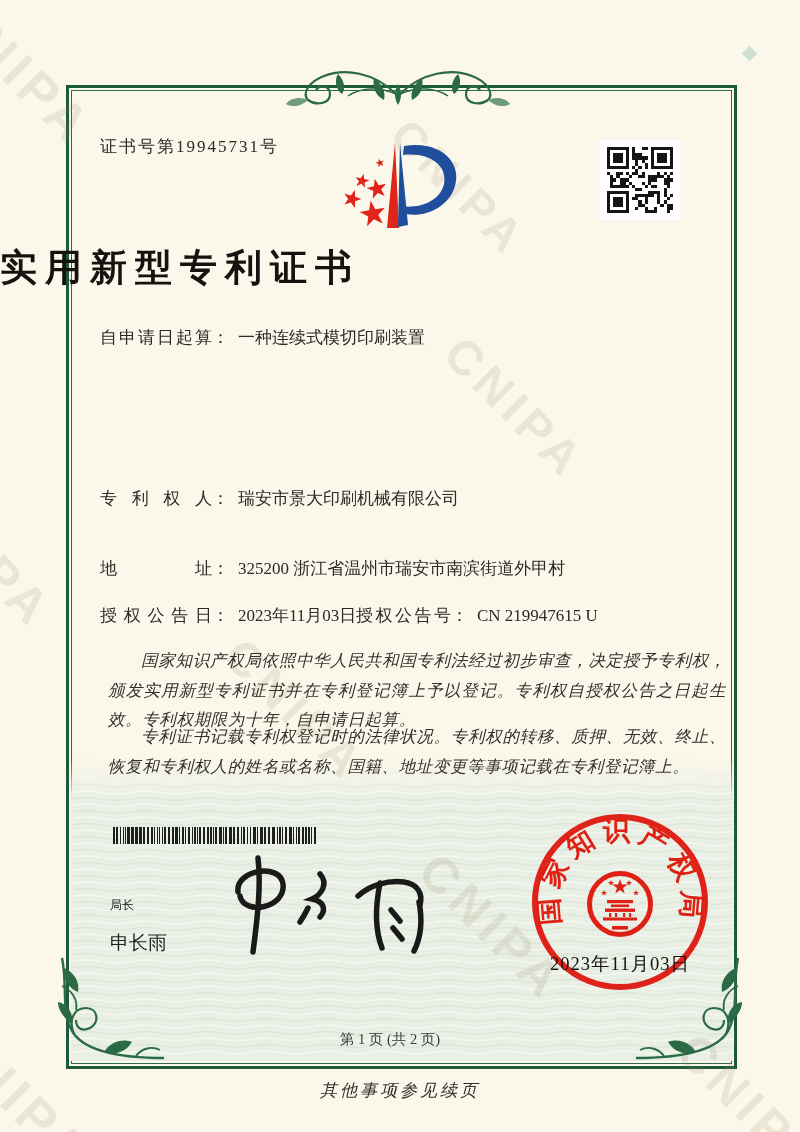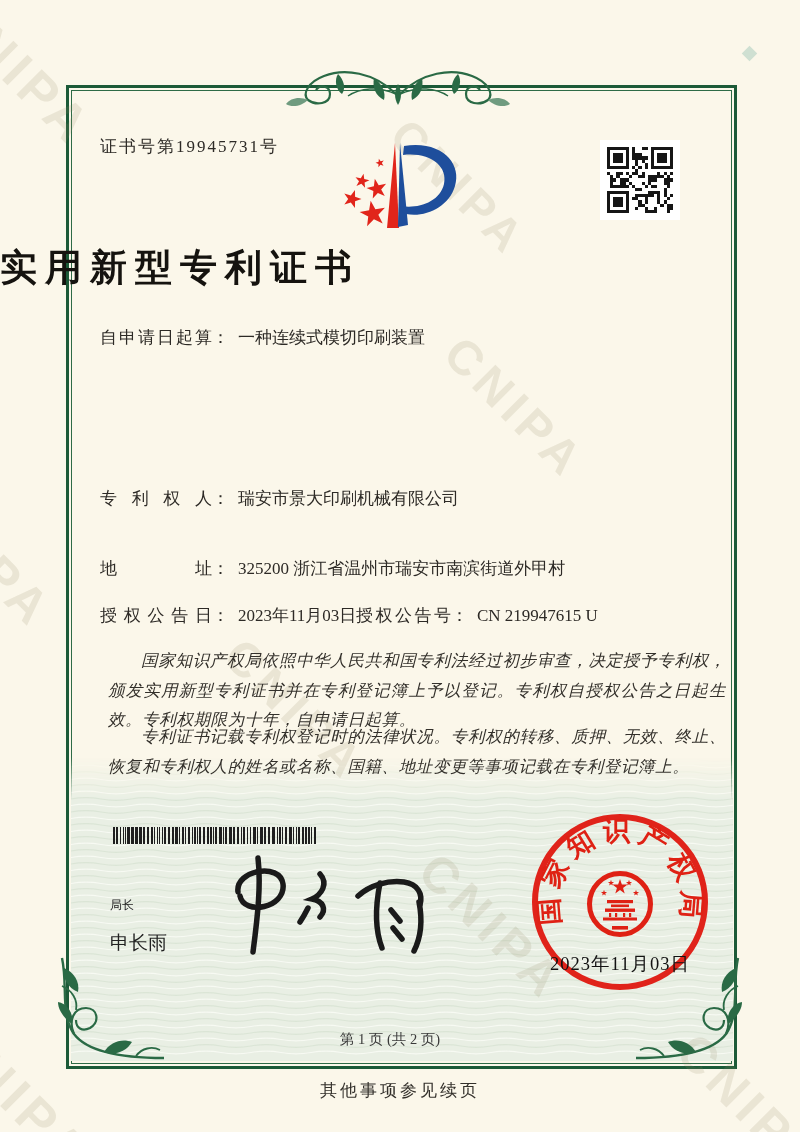--- a/index.html
+++ b/index.html
@@ -40,21 +40,21 @@
         font-family:"Liberation Sans","DejaVu Sans",sans-serif;color:#222;}
   .director-name{position:absolute;left:110px;top:930px;font-size:19px;z-index:3;
         font-family:"Liberation Sans","DejaVu Sans",sans-serif;color:#222;}
   .signature{position:absolute;left:222px;top:850px;z-index:3;}
   .seal{position:absolute;left:528px;top:810px;z-index:3;}
   .seal-date{position:absolute;left:536px;top:951px;width:168px;text-align:center;
              font-size:18.5px;color:#121212;letter-spacing:1px;z-index:4;}
   .page-num{position:absolute;left:0;top:1030px;width:780px;text-align:center;font-size:14.5px;
             color:#3a3a3a;z-index:3;}
   .footer-note{position:absolute;left:0;top:1079px;width:800px;text-align:center;font-size:17px;
-               letter-spacing:3px;color:#33302b;z-index:3;}
+               font-style:italic;letter-spacing:3px;color:#33302b;z-index:3;}
 </style>
 </head>
 <body>
 
 <div class="page">
 
   <svg width="0" height="0" style="position:absolute">
     <defs>
       <path id="st" d="M0,-10 L2.35,-3.24 L9.51,-3.09 L3.8,1.24 L5.88,8.09 L0,3.9 L-5.88,8.09 L-3.8,1.24 L-9.51,-3.09 L-2.35,-3.24 Z"></path>
       <g id="cornG">

